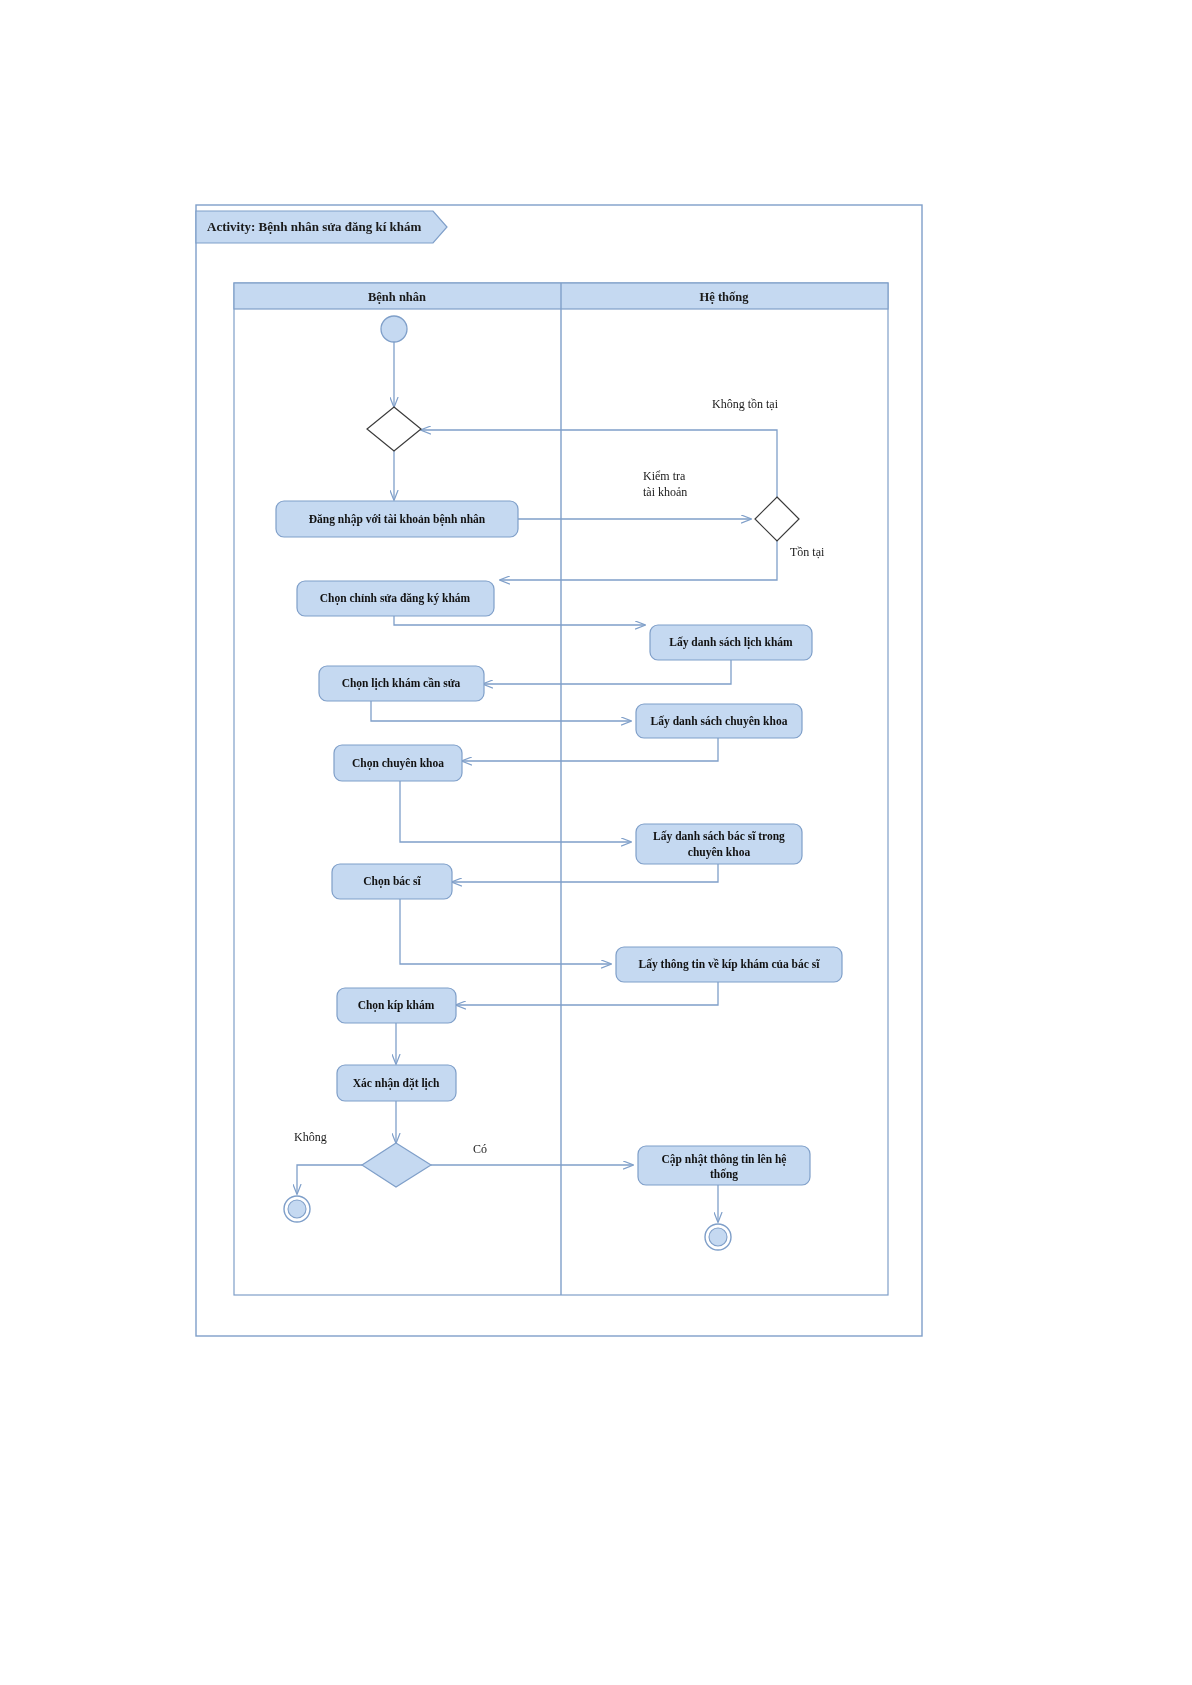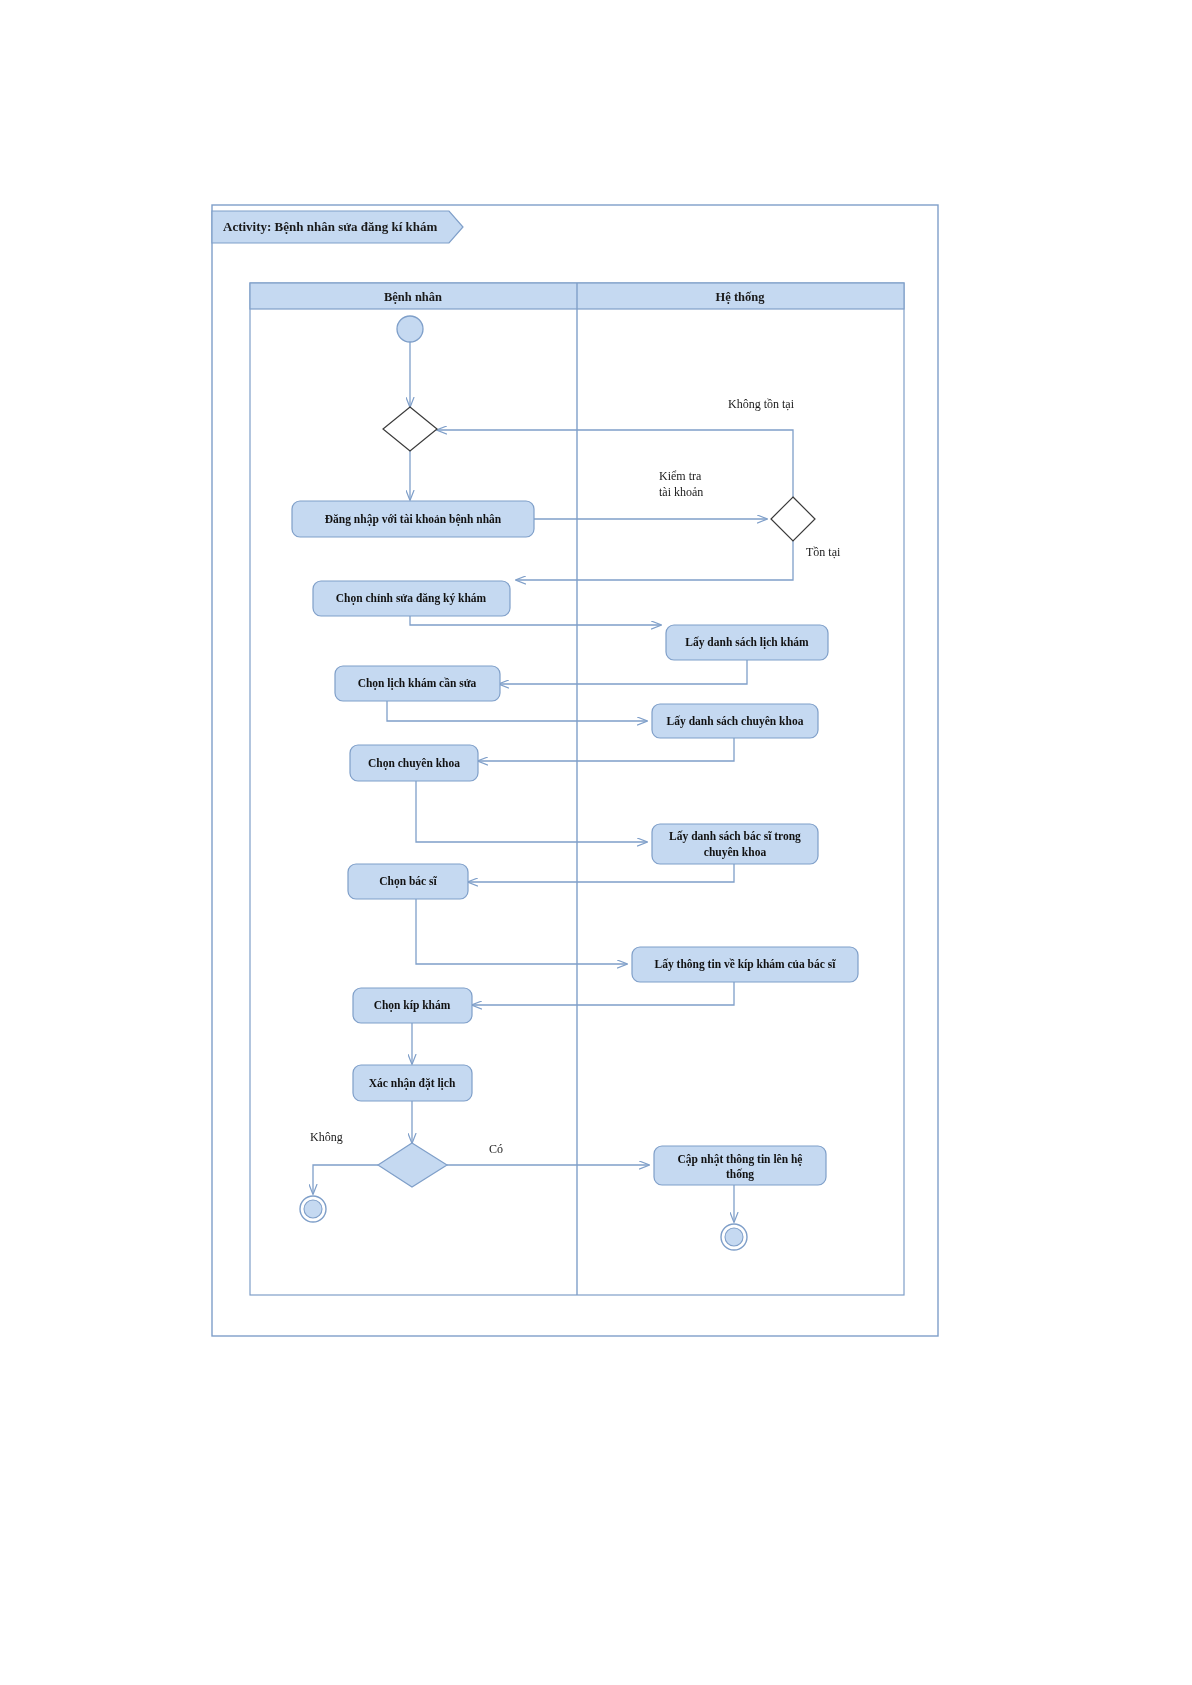--- a/index.html
+++ b/index.html
@@ -9,21 +9,21 @@
   }
   body {
     width: 1192px;
     height: 1685px;
     font-family: "Liberation Serif", "DejaVu Serif", serif;
     position: relative;
     overflow: hidden;
   }
   #page {
     position: absolute;
-    left: 16px; top: 0;
+    left: 0; top: 0;
     width: 984px;
     height: 1685px;
     font-family: Liberation Serif, serif;
   }
   #diagram-svg {
     position: absolute;
     left: 0; top: 0;
   }
   .lane-title {
     font-weight: bold;

